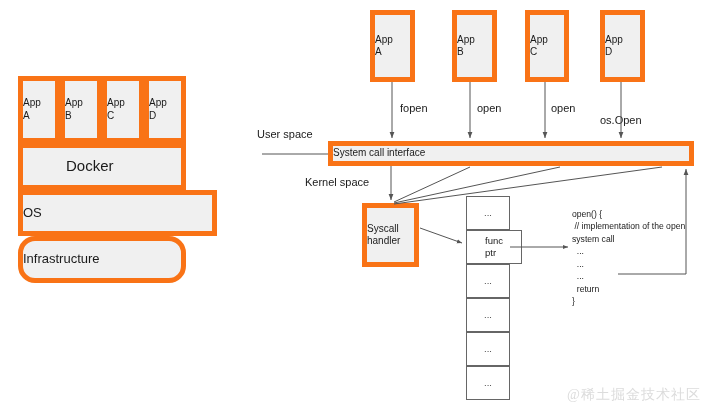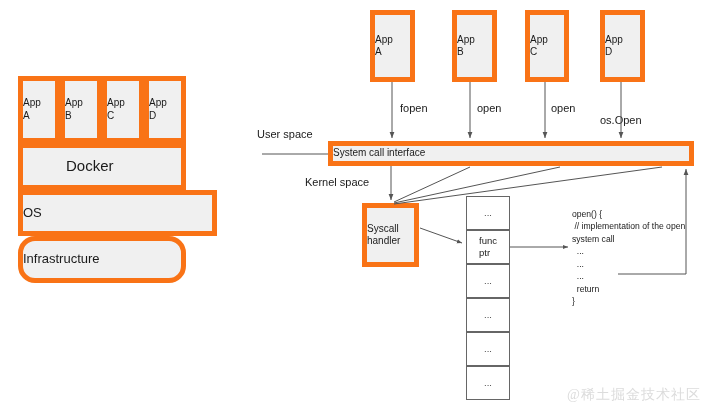--- a/index.html
+++ b/index.html
@@ -88,21 +88,21 @@
   </div>
 
   <div class="box multiline" style="left:362px;top:203px;width:57px;height:64px;">
     <span class="multiline">Syscall
 handler</span>
   </div>
 
   <div class="cellbox" style="left:466px;top:196px;width:44px;height:34px;">
     <span>...</span>
   </div>
-  <div class="cellbox multiline" style="left:466px;top:230px;width:44px;height:34px;color:#1a1a1a;">
+  <div class="cellbox multiline" style="left:466px;top:230px;width:56px;height:34px;color:#1a1a1a;">
     <span class="multiline">func
 ptr</span>
   </div>
   <div class="cellbox" style="left:466px;top:264px;width:44px;height:34px;">
     <span>...</span>
   </div>
   <div class="cellbox" style="left:466px;top:298px;width:44px;height:34px;">
     <span>...</span>
   </div>
   <div class="cellbox" style="left:466px;top:332px;width:44px;height:34px;">

